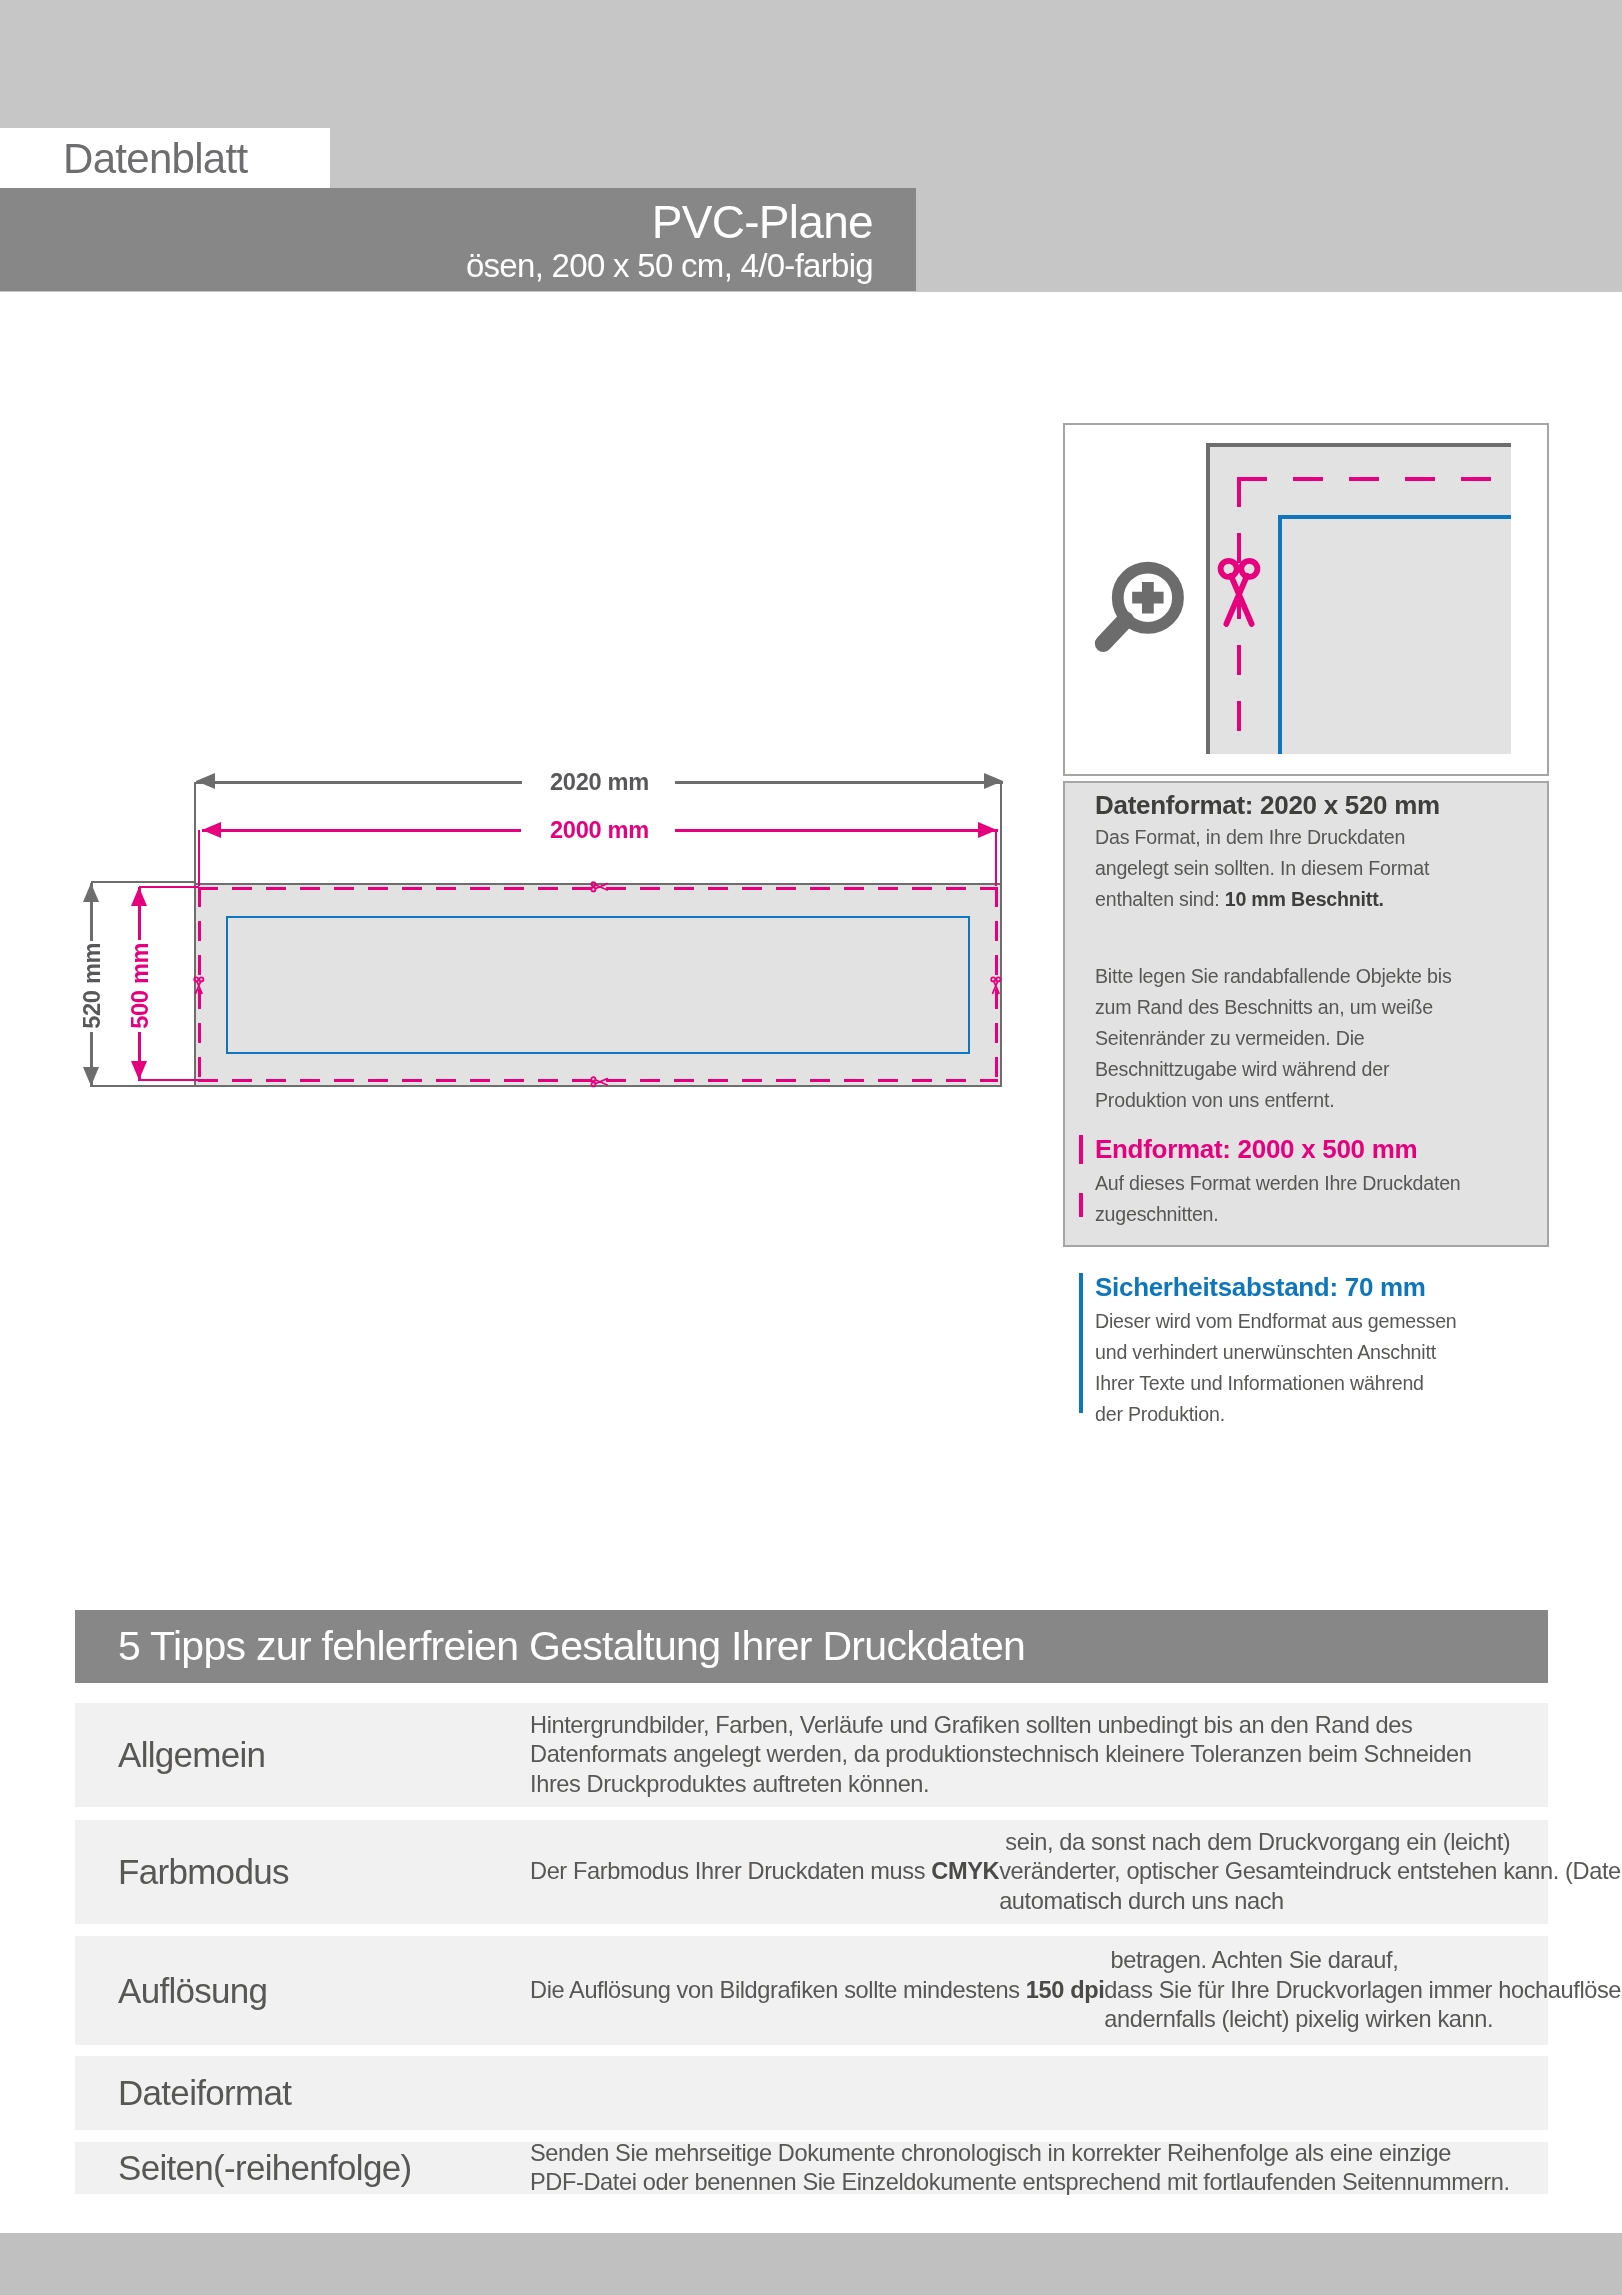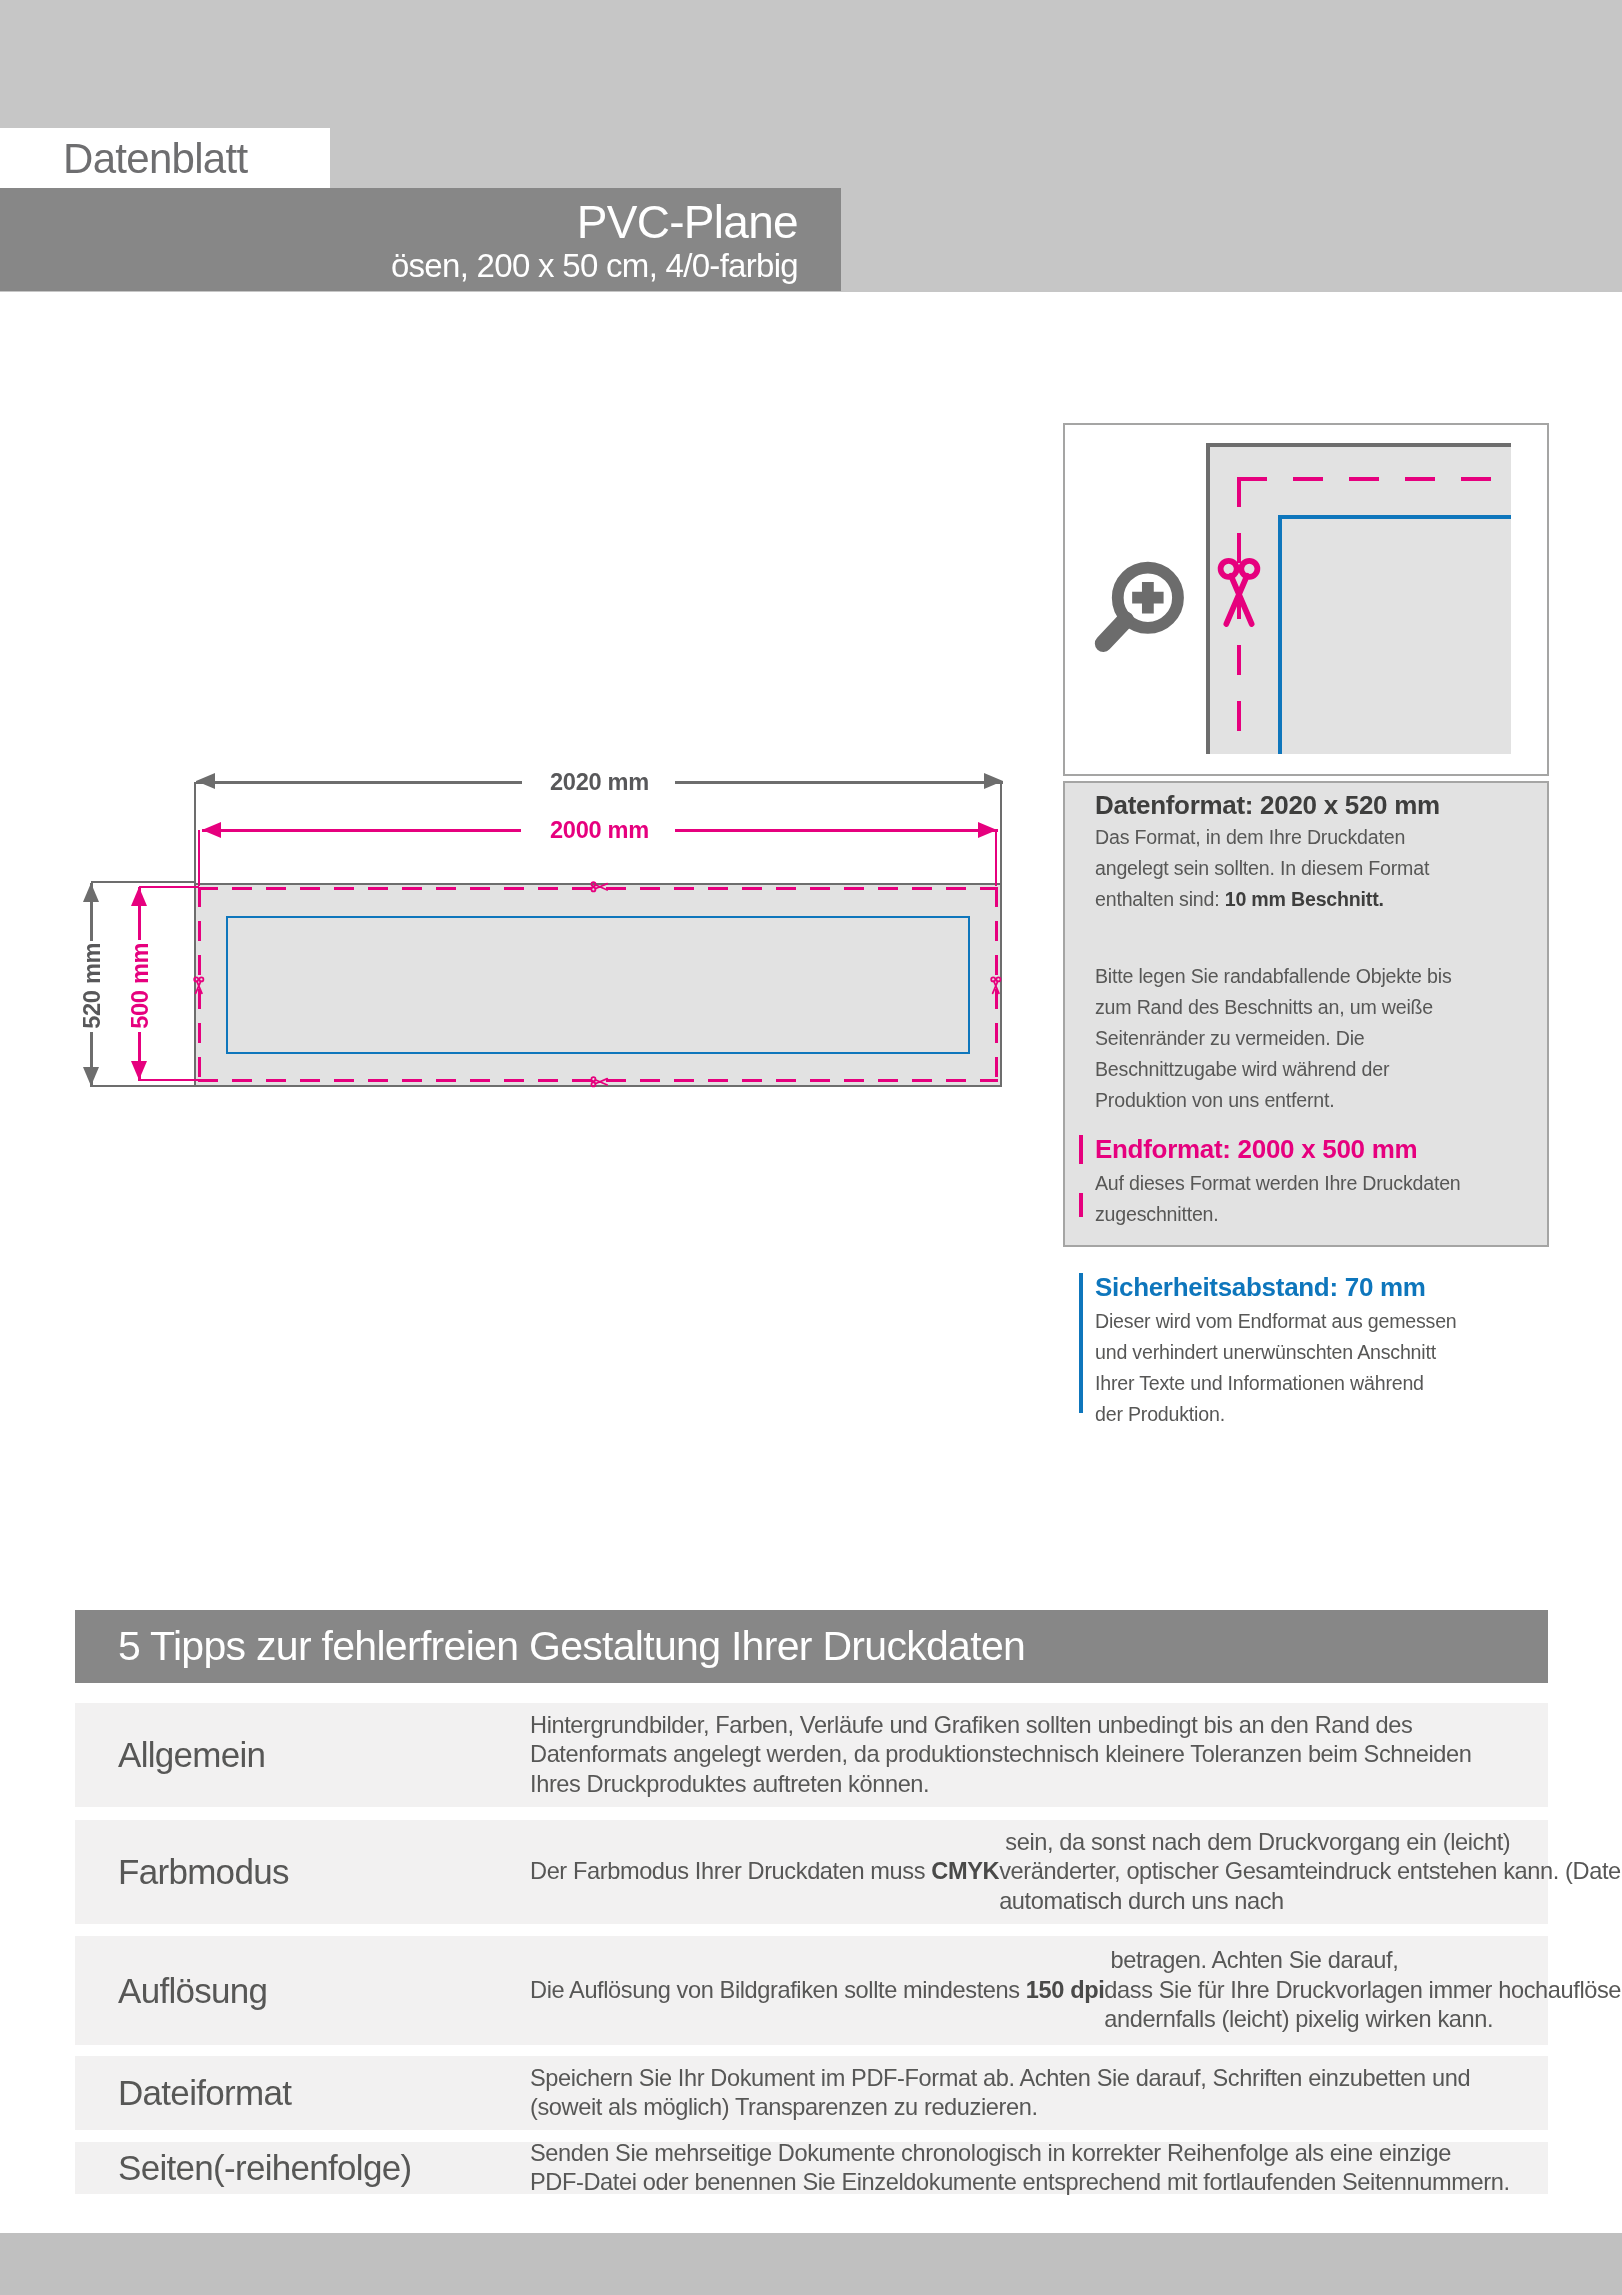--- a/index.html
+++ b/index.html
@@ -4,21 +4,21 @@
 <style>
   html,body{margin:0;padding:0;background:#ffffff;}
   .page{position:relative;width:1623px;height:2295px;background:#ffffff;overflow:hidden;
         font-family:"Liberation Sans",sans-serif;}
 
   
   .hdr-band{position:absolute;left:0;top:0;width:1623px;height:292px;background:#c6c6c6;}
   .datenblatt-box{position:absolute;left:0;top:128px;width:330px;height:61px;background:#ffffff;}
   .datenblatt-box span{display:block;padding-left:63px;line-height:61px;font-size:42px;
         color:#6e6e70;letter-spacing:-0.7px;}
-  .product-banner{position:absolute;left:0;top:188px;width:841px;height:103px;background:#878787;
+  .product-banner{position:absolute;left:0;top:188px;width:916px;height:103px;background:#878787;
         box-sizing:border-box;text-align:right;padding-right:43px;color:#ffffff;}
   .product-name{margin-top:9.2px;font-size:46px;line-height:50px;letter-spacing:-0.7px;}
   .product-spec{font-size:33px;line-height:38px;letter-spacing:-0.7px;}
 
   
   .fmt-box{position:absolute;left:194px;top:883px;width:808px;height:204px;background:#e2e2e2;
         border:2.6px solid #6d6d6d;box-sizing:border-box;}
   .dash-h{position:absolute;height:3.3px;background:repeating-linear-gradient(90deg,#e6007e 0 19.6px,transparent 19.6px 34px);}
   .dash-v{position:absolute;width:3.3px;background:repeating-linear-gradient(180deg,#e6007e 0 19.6px,transparent 19.6px 34px);}
   .safe-rect{position:absolute;left:226px;top:916px;width:744px;height:138px;
@@ -233,22 +233,20 @@
 automatisch durch uns nach </span></div>
   </div>
   <div class="tip-row row3">
     <div class="tip-label">Auflösung</div>
     <div class="tip-body"><span>Die Auflösung von Bildgrafiken sollte mindestens </span><b>150 dpi</b><span> betragen. Achten Sie darauf,
 dass Sie für Ihre Druckvorlagen immer hochauflösende Bilder verwenden, da Ihr Druckprodukt
 andernfalls (leicht) pixelig wirken kann.</span></div>
   </div>
   <div class="tip-row row4">
     <div class="tip-label">Dateiformat</div>
-    <div class="tip-body"><span>Speichern Sie Ihr Dokument im PDF-Format ab. Achten Sie darauf, Schriften einzubetten und
-(soweit als möglich) Transparenzen zu reduzieren.</span></div>
   </div>
   <div class="tip-row row5">
     <div class="tip-label">Seiten(-reihenfolge)</div>
     <div class="tip-body"><span>Senden Sie mehrseitige Dokumente chronologisch in korrekter Reihenfolge als eine einzige
 PDF-Datei oder benennen Sie Einzeldokumente entsprechend mit fortlaufenden Seitennummern.</span></div>
   </div>
 
   <div class="footer-band"></div>
 </div>
 

